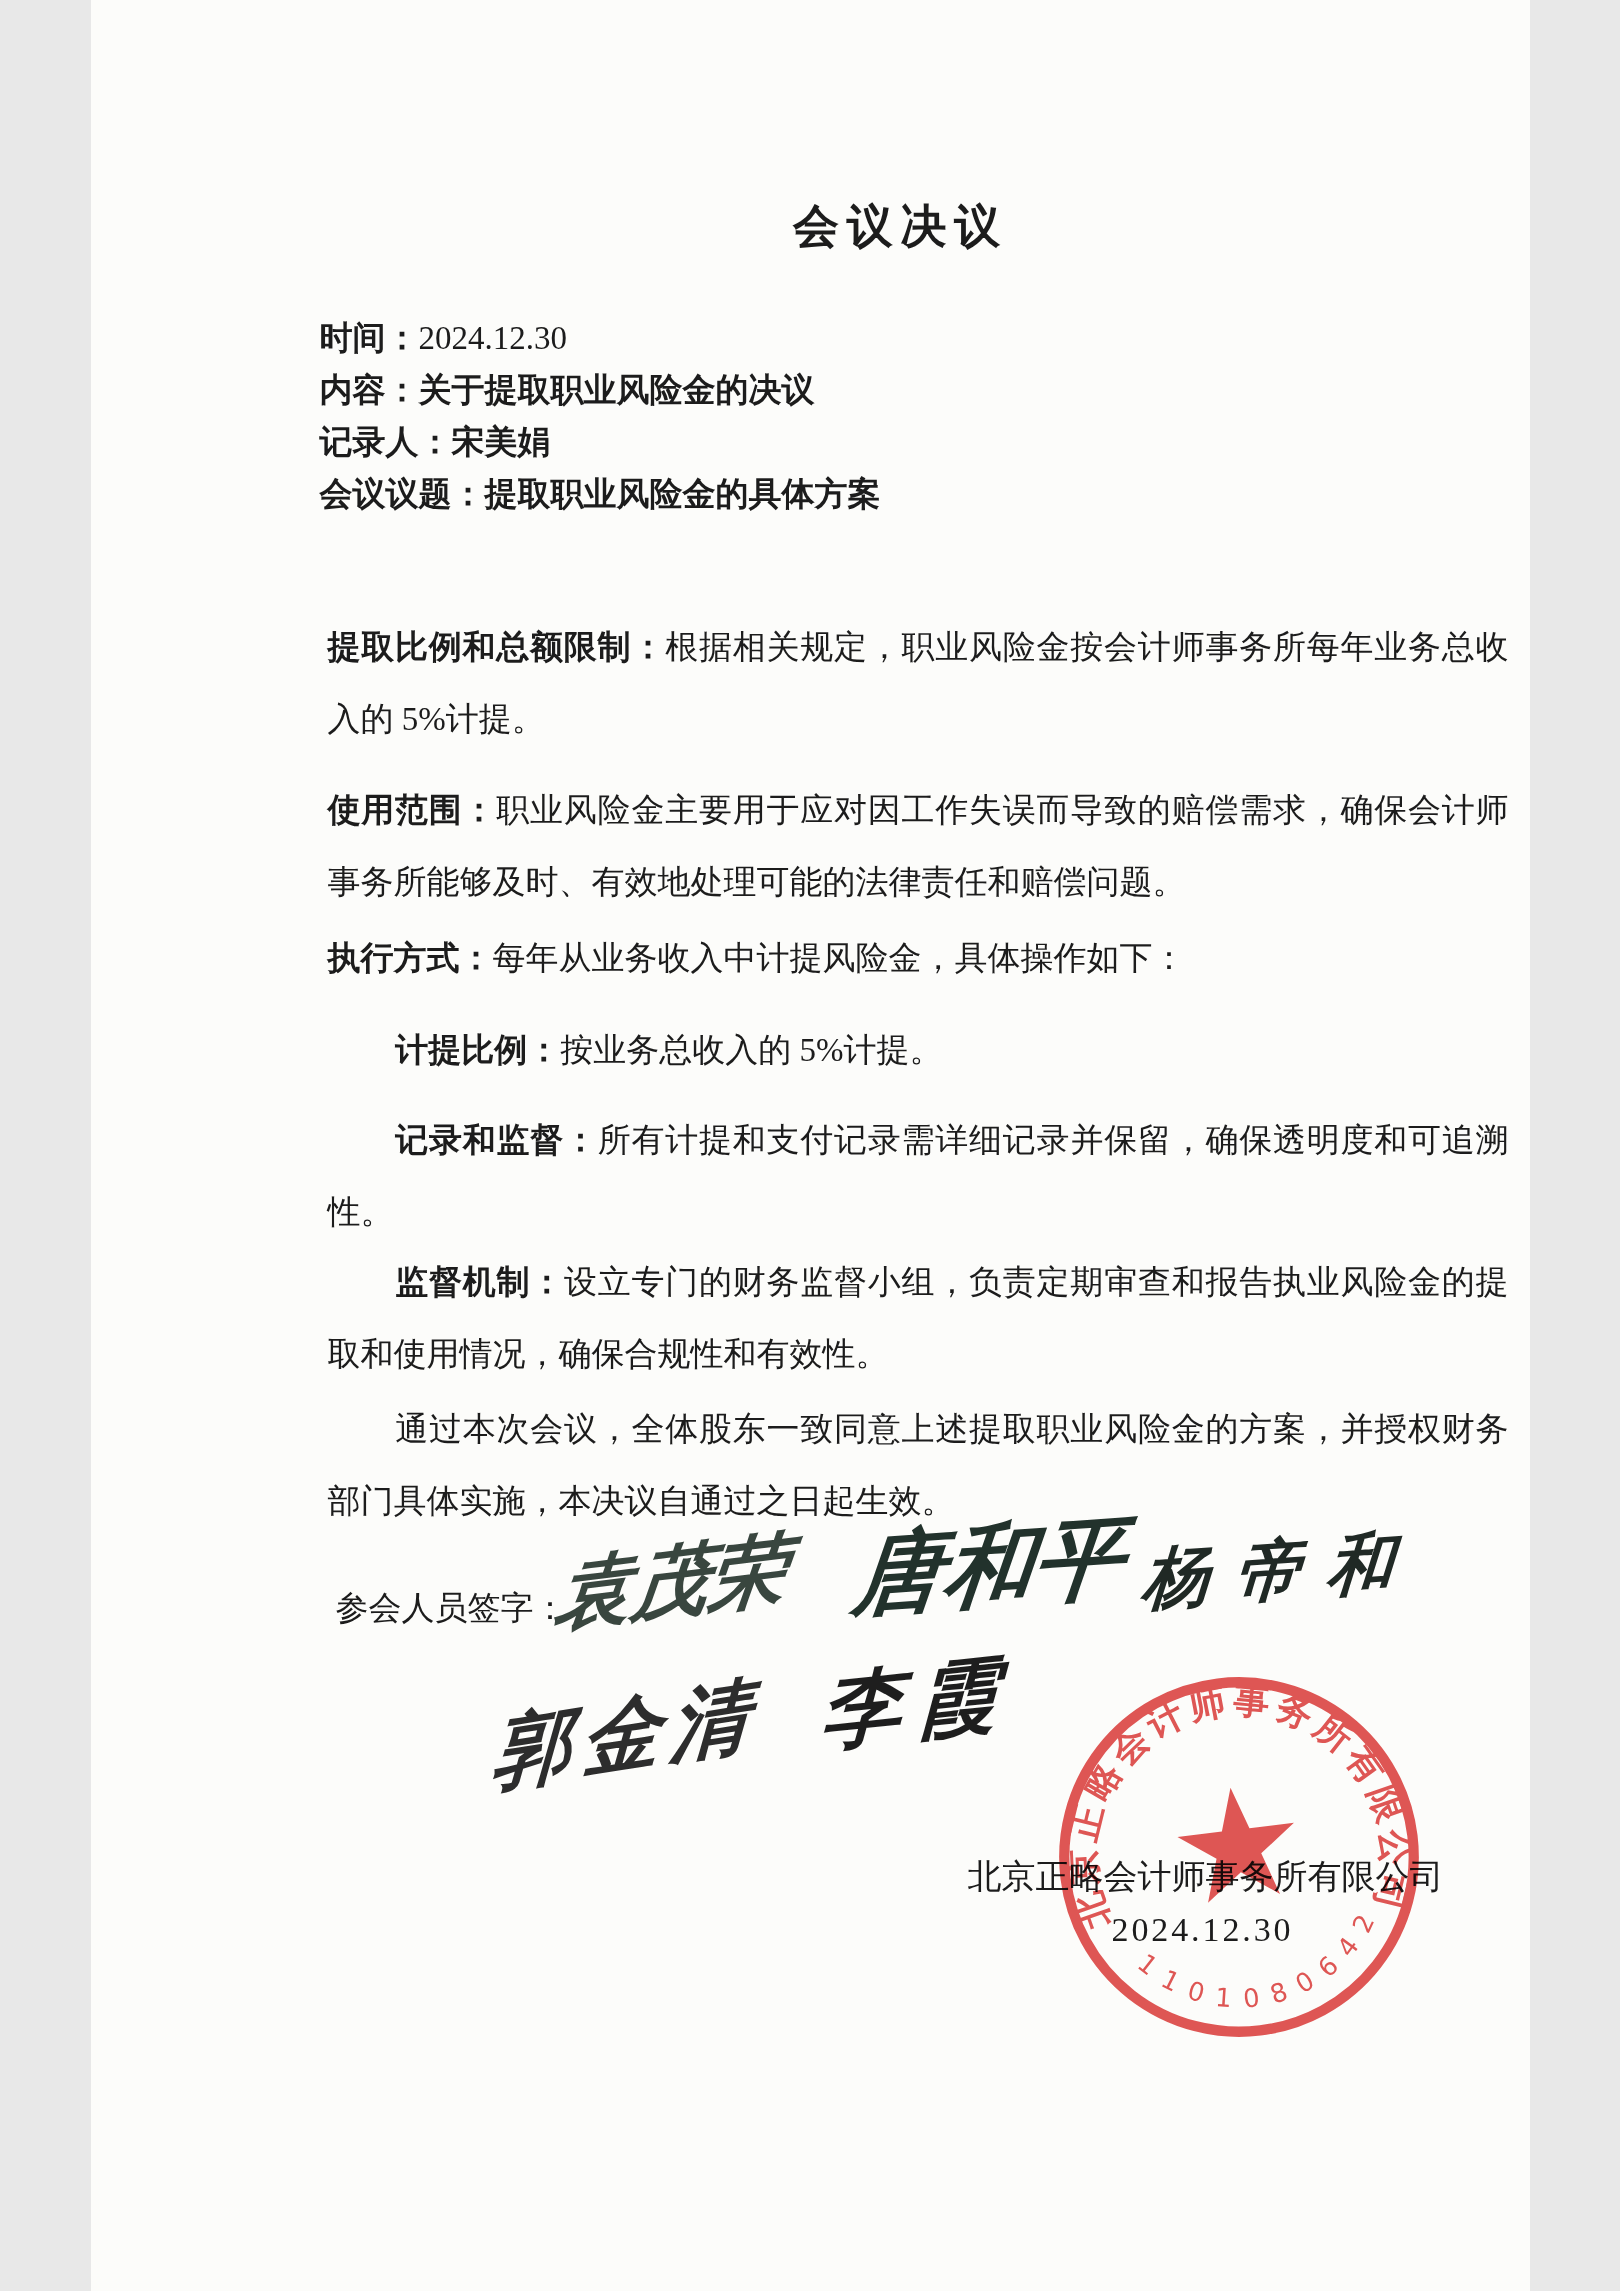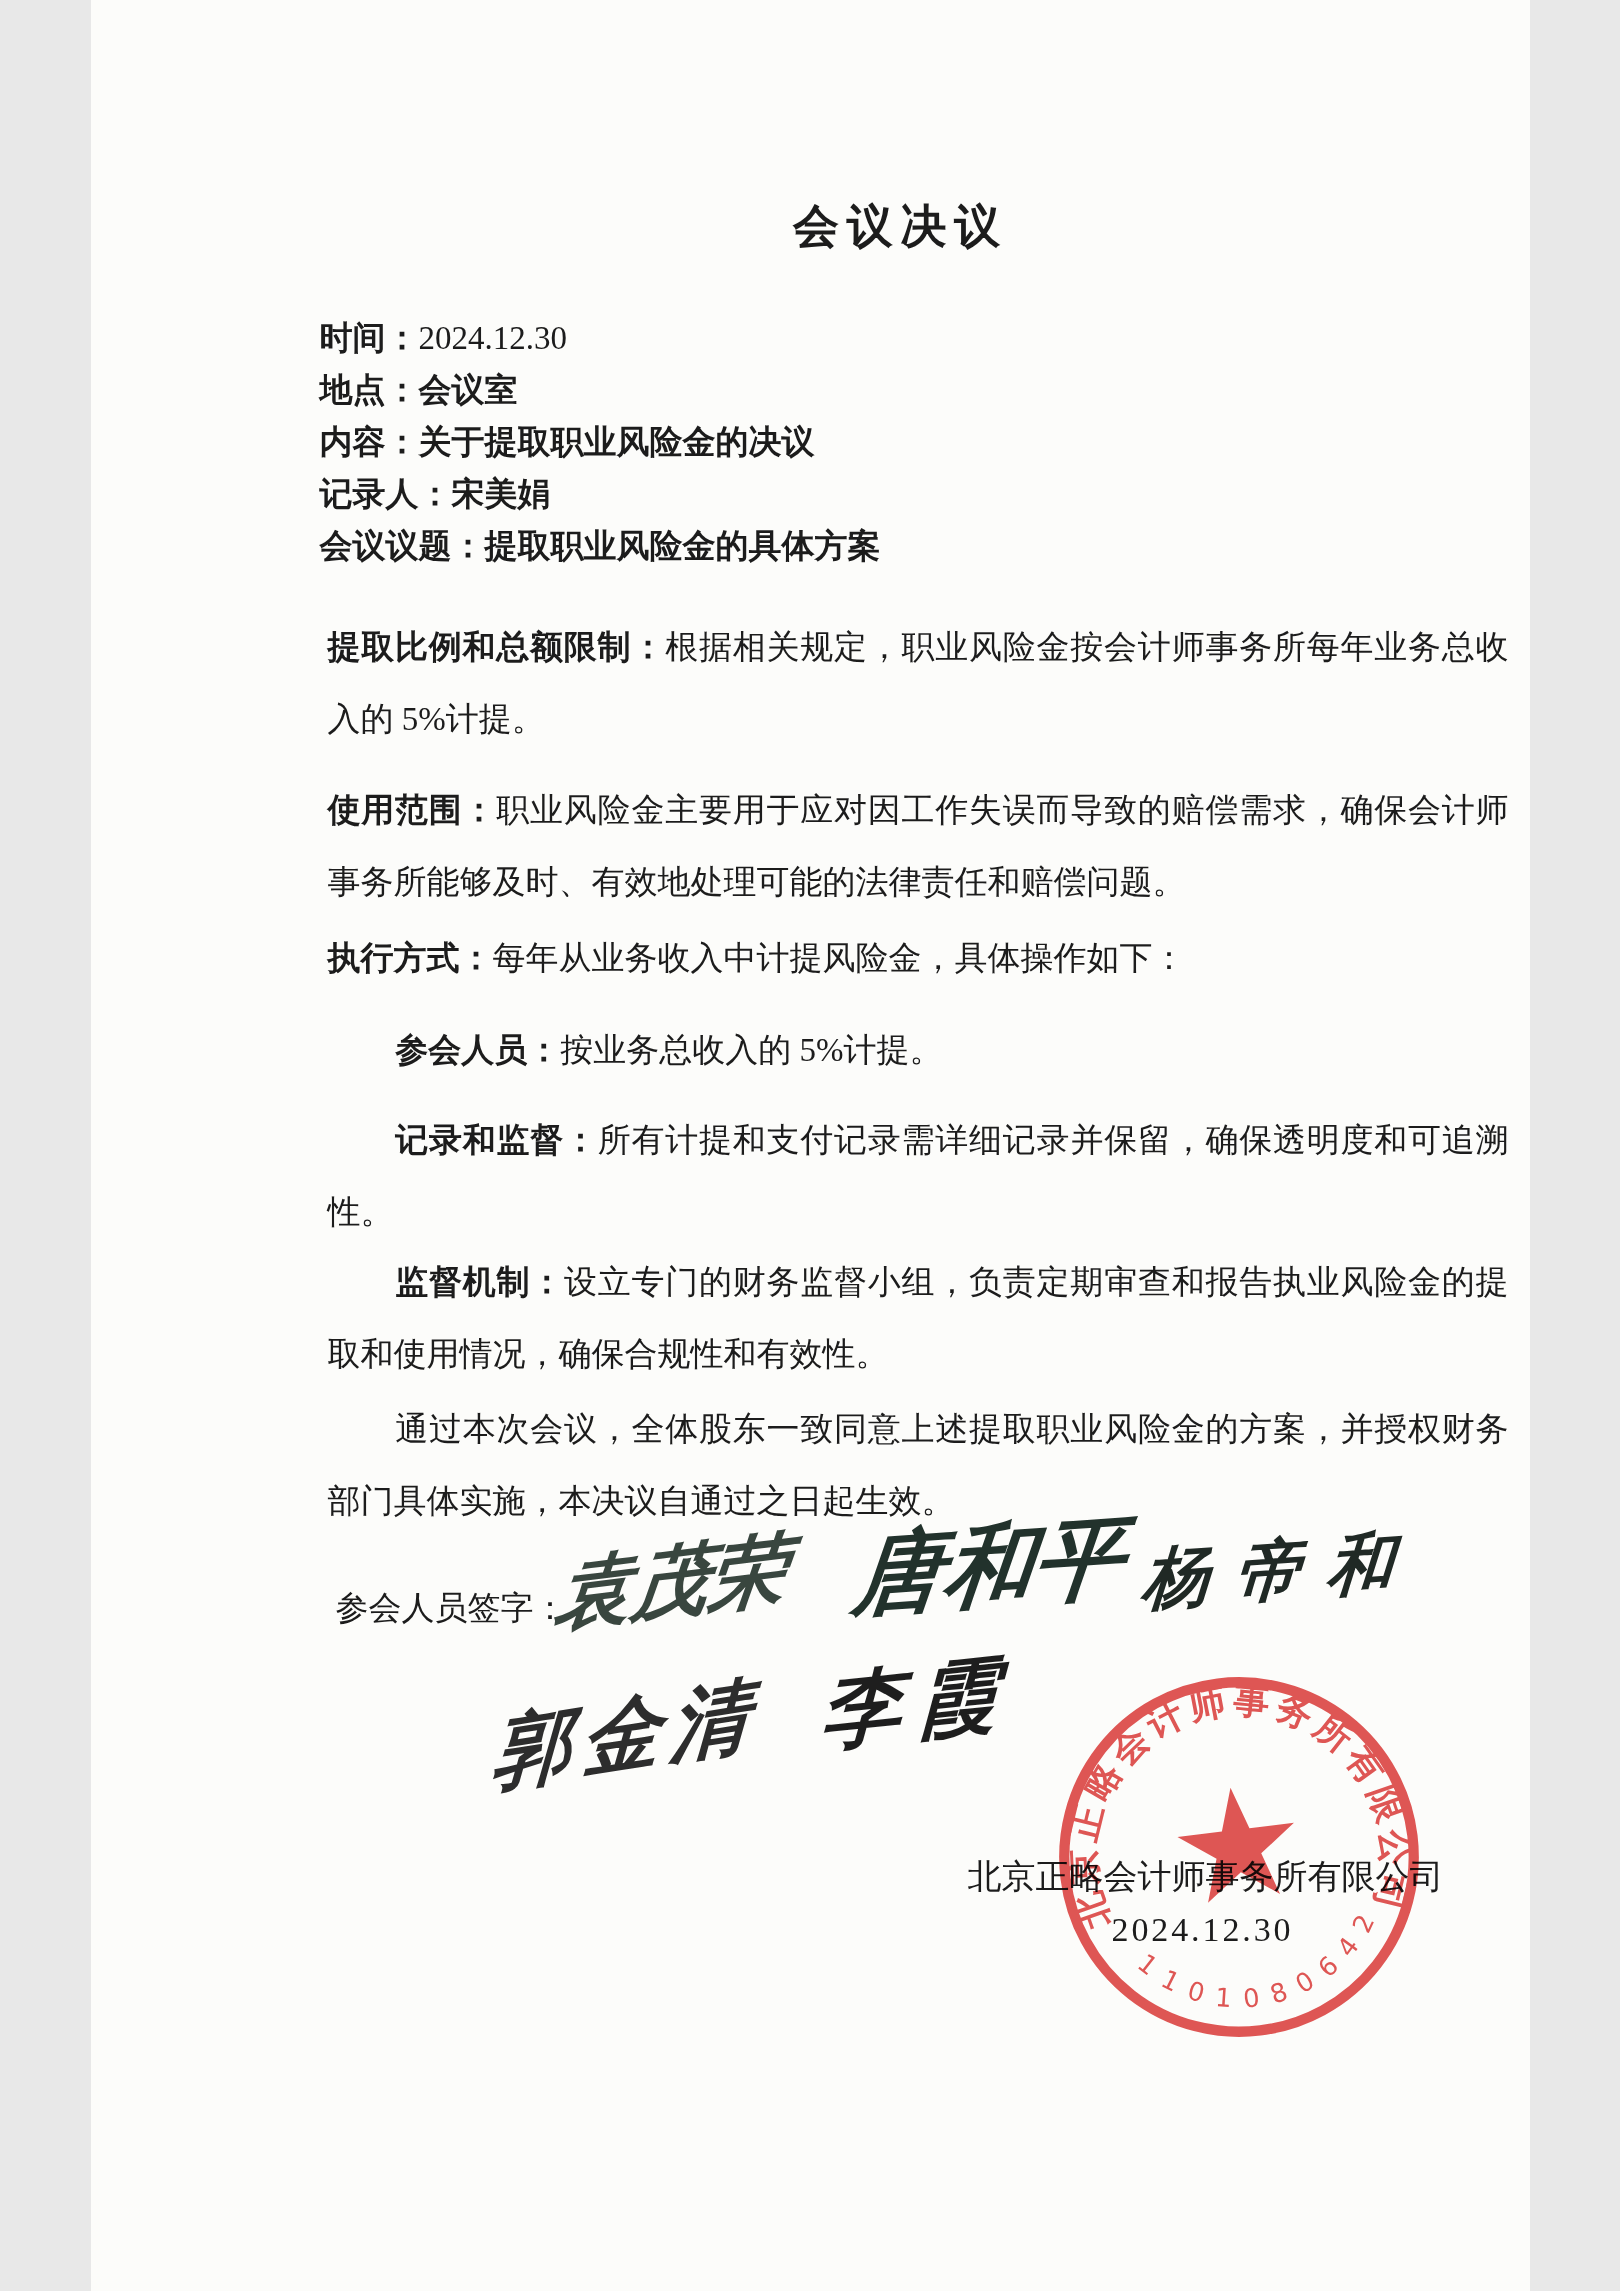--- a/index.html
+++ b/index.html
@@ -67,33 +67,32 @@
 </style>
 </head>
 <body>
 
 <div class="page">
 
   <h1 class="title">会议决议</h1>
 
   <div class="meta">
     <p><span class="b">时间：</span><span>2024.12.30</span></p>
-    <p><span class="b">地点：</span><span class="b">会议室</span></p>
     <p><span class="b">内容：</span><span class="b">关于提取职业风险金的决议</span></p>
     <p><span class="b">记录人：</span><span class="b">宋美娟</span></p>
     <p><span class="b">会议议题：</span><span class="b">提取职业风险金的具体方案</span></p>
   </div>
 
   <p class="para p1"><span class="b">提取比例和总额限制：</span><span>根据相关规定，职业风险金按会计师事务所每年业务总收入的 5%计提。</span></p>
 
   <p class="para p2"><span class="b">使用范围：</span><span>职业风险金主要用于应对因工作失误而导致的赔偿需求，确保会计师事务所能够及时、有效地处理可能的法律责任和赔偿问题。</span></p>
 
   <p class="para p3"><span class="b">执行方式：</span><span>每年从业务收入中计提风险金，具体操作如下：</span></p>
 
-  <p class="para p4 indent"><span class="b">参会人员：</span><span>按业务总收入的 5%计提。</span></p>
+  <p class="para p4 indent"><span class="b">计提比例：</span><span>按业务总收入的 5%计提。</span></p>
 
   <p class="para p5 indent"><span class="b">记录和监督：</span><span>所有计提和支付记录需详细记录并保留，确保透明度和可追溯性。</span></p>
 
   <p class="para p6 indent"><span class="b">监督机制：</span><span>设立专门的财务监督小组，负责定期审查和报告执业风险金的提取和使用情况，确保合规性和有效性。</span></p>
 
   <p class="para p7 indent"><span>通过本次会议，全体股东一致同意上述提取职业风险金的方案，并授权财务部门具体实施，本决议自通过之日起生效。</span></p>
 
   <p class="sig-label">参会人员签字：</p>
 
   <span class="sig sig1">袁茂荣</span>

